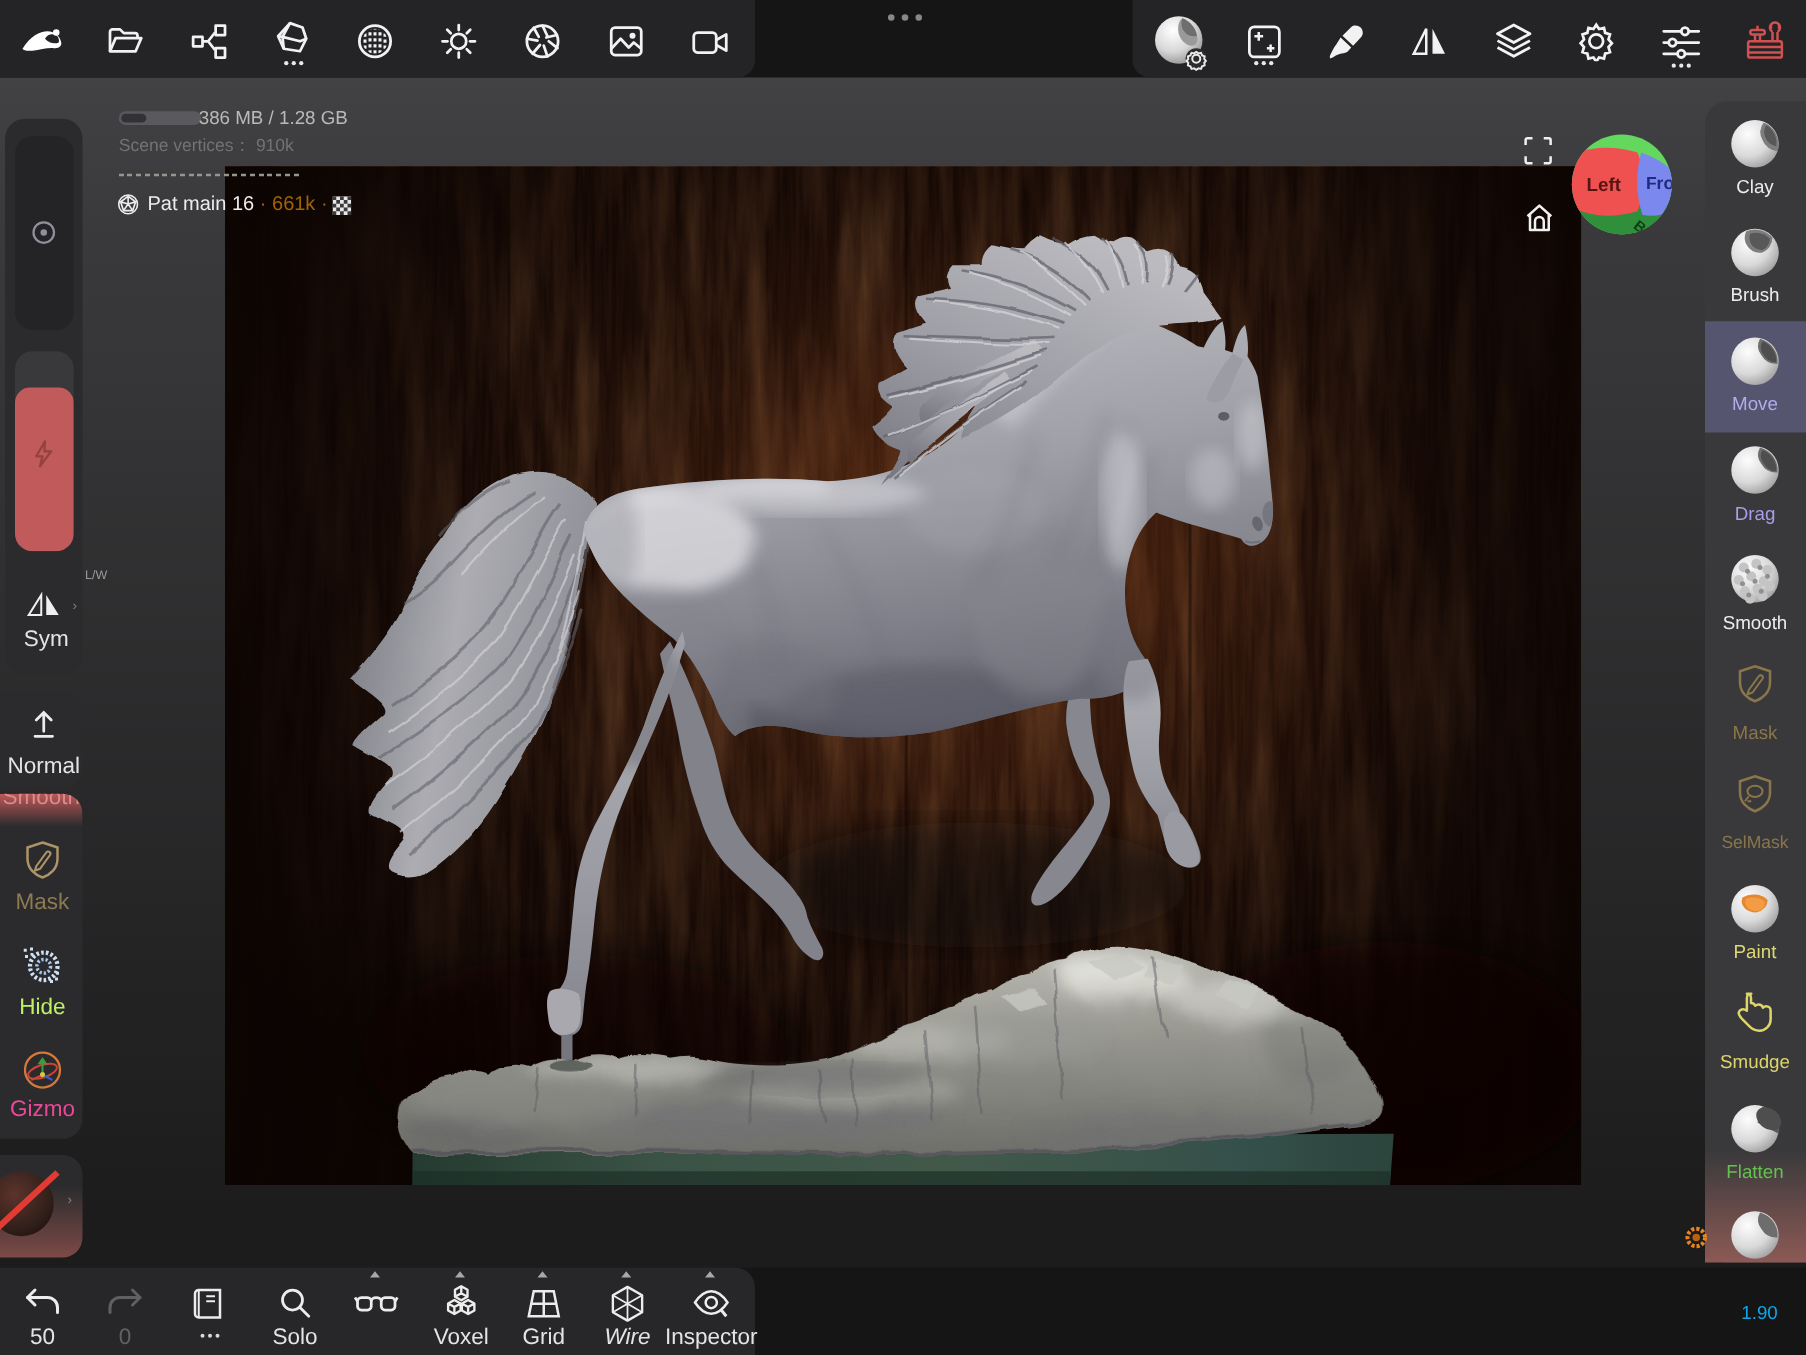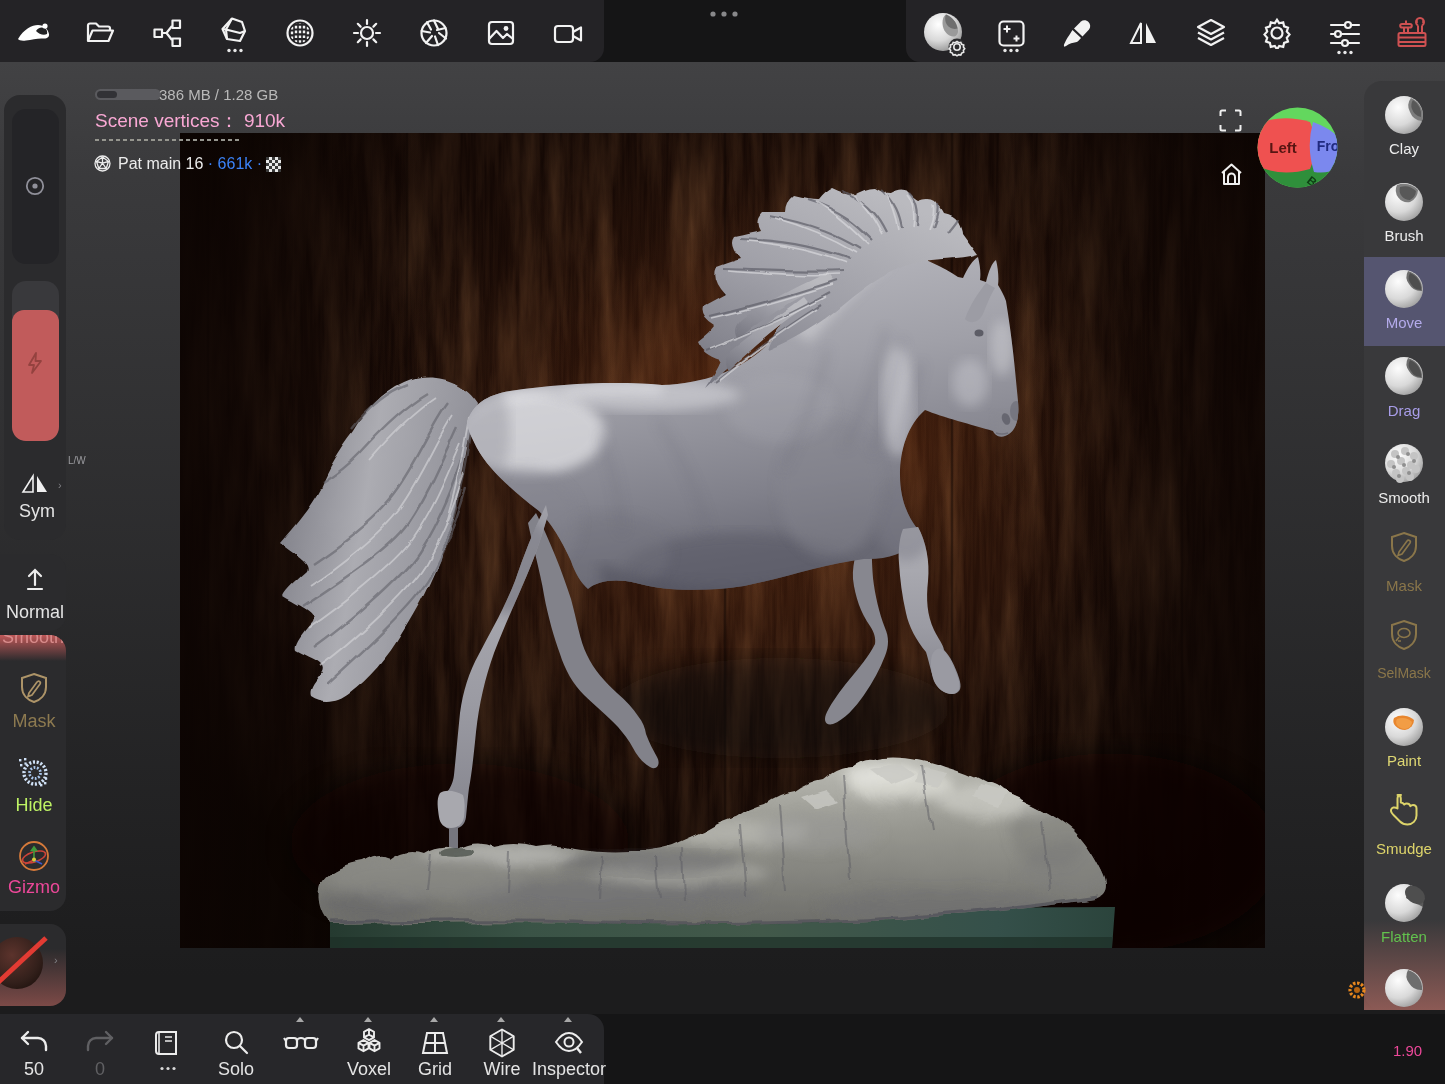--- a/index.html
+++ b/index.html
@@ -621,27 +621,27 @@
 </svg>
 <svg style="position:absolute;left:1347px;top:980px;" width="20" height="20" viewBox="0 0 20 20">
 <circle cx="10" cy="10" r="7" fill="none" stroke="#e8871e" stroke-width="3.2" stroke-dasharray="2.5 1.6"></circle>
 <circle cx="10" cy="10" r="3" fill="#b56310"></circle>
 </svg>
 
 <div style="position:absolute;left:95px;top:89px;width:66px;height:11px;background:#5a5a5e;border-radius:6px;">
 <div style="position:absolute;left:2px;top:2px;width:20px;height:7px;background:#323236;border-radius:4px;"></div>
 </div>
 <div style="position:absolute;left:159px;top:86px;color:#b9b9b9;font-size:15px;">386 MB / 1.28 GB</div>
-<div style="position:absolute;left:95px;top:108px;color:#f9a8d4;font-size:19px;">Scene vertices： 910k</div>
+<div style="position:absolute;left:95px;top:108px;color:#737373;font-size:14px;">Scene vertices： 910k</div>
 <div style="position:absolute;left:95px;top:139px;width:146px;height:2px;background:repeating-linear-gradient(90deg,#96968f 0 4px,transparent 4px 7px);"></div>
 <svg style="position:absolute;left:94px;top:155px" width="17" height="17" viewBox="0 0 17 17" fill="none" stroke="#ececec" stroke-width="1.3">
 <circle cx="8.5" cy="8.5" r="7.5"></circle>
 <path d="M8.5,2 L14.5,6.5 L12.2,13.5 H4.8 L2.5,6.5 Z M8.5,2 V8.2 M8.5,8.2 L14.5,6.5 M8.5,8.2 L12.2,13.5 M8.5,8.2 L4.8,13.5 M8.5,8.2 L2.5,6.5"></path>
 </svg>
-<div style="position:absolute;left:118px;top:155px;color:#ececec;font-size:16px;">Pat main 16 <span style="color:#3b82f6">· 661k ·</span></div>
+<div style="position:absolute;left:118px;top:155px;color:#ececec;font-size:16px;">Pat main 16 <span style="color:#a16207">· 661k ·</span></div>
 <svg style="position:absolute;left:266px;top:157px" width="15" height="15" viewBox="0 0 15 15">
 <rect x="0" y="0" width="15" height="15" fill="#e8e8e8"></rect>
 <g fill="#3a3a3a">
 <rect x="0" y="0" width="3" height="3"></rect>
         <rect x="6" y="0" width="3" height="3"></rect>
         <rect x="12" y="0" width="3" height="3"></rect>
 <rect x="3" y="3" width="3" height="3"></rect>
         <rect x="9" y="3" width="3" height="3"></rect>
 <rect x="0" y="6" width="3" height="3"></rect>
         <rect x="6" y="6" width="3" height="3"></rect>
@@ -719,28 +719,28 @@
 </svg>
 <div class="lbl" style="left:369px;top:1059px;">Voxel</div>
 <svg style="position:absolute;left:420px;top:1029px" width="30" height="28" viewBox="0 0 30 28" fill="none" stroke="#ececec" stroke-width="2">
 <path d="M7,4 h16 l4,20 H3 Z M15,4 v20 M5,14 h20"></path>
 </svg>
 <div class="lbl" style="left:435px;top:1059px;">Grid</div>
 <svg style="position:absolute;left:486px;top:1027px" width="32" height="32" viewBox="0 0 32 32" fill="none" stroke="#ececec" stroke-width="1.9" stroke-linejoin="round">
 <path d="M16,2.5 L27.7,9.2 V22.8 L16,29.5 L4.3,22.8 V9.2 Z"></path>
 <path d="M16,2.5 V16 M16,16 L27.7,9.2 M16,16 L4.3,9.2 M16,16 V29.5 M16,16 L27.7,22.8 M16,16 L4.3,22.8" stroke-width="1.4"></path>
 </svg>
-<div class="lbl" style="left:502px;top:1059px;">Wire</div>
+<div class="lbl" style="left:502px;top:1059px;font-style:italic;">Wire</div>
 <svg style="position:absolute;left:553px;top:1028px" width="32" height="30" viewBox="0 0 32 30" fill="none" stroke="#ececec" stroke-width="2">
 <path d="M3,14 C7,8 11,5 16,5 C21,5 25,8 29,14 C25,20 21,23 16,23 C11,23 7,20 3,14 Z"></path>
 <circle cx="16" cy="14" r="4.5"></circle>
       <path d="M24,20 l4,5" stroke-width="2.4"></path>
 </svg>
 <div class="lbl" style="left:569px;top:1059px;">Inspector</div>
 <div>
 <div style="position:absolute;left:296px;top:1017px;width:0;height:0;border-left:4px solid transparent;border-right:4px solid transparent;border-bottom:5px solid #a8a8a8;"></div>
 <div style="position:absolute;left:364px;top:1017px;width:0;height:0;border-left:4px solid transparent;border-right:4px solid transparent;border-bottom:5px solid #a8a8a8;"></div>
 <div style="position:absolute;left:430px;top:1017px;width:0;height:0;border-left:4px solid transparent;border-right:4px solid transparent;border-bottom:5px solid #a8a8a8;"></div>
 <div style="position:absolute;left:497px;top:1017px;width:0;height:0;border-left:4px solid transparent;border-right:4px solid transparent;border-bottom:5px solid #a8a8a8;"></div>
 <div style="position:absolute;left:564px;top:1017px;width:0;height:0;border-left:4px solid transparent;border-right:4px solid transparent;border-bottom:5px solid #a8a8a8;"></div>
 </div>
-<div style="position:absolute;left:1393px;top:1042px;color:#ec4899;font-size:15px;">1.90</div>
+<div style="position:absolute;left:1393px;top:1042px;color:#0ea5e9;font-size:15px;">1.90</div>
 
 </div>
 </body></html>

